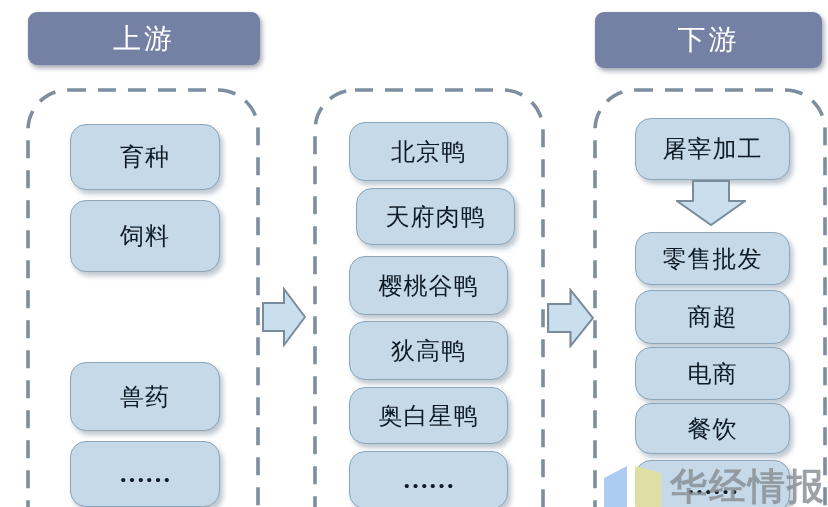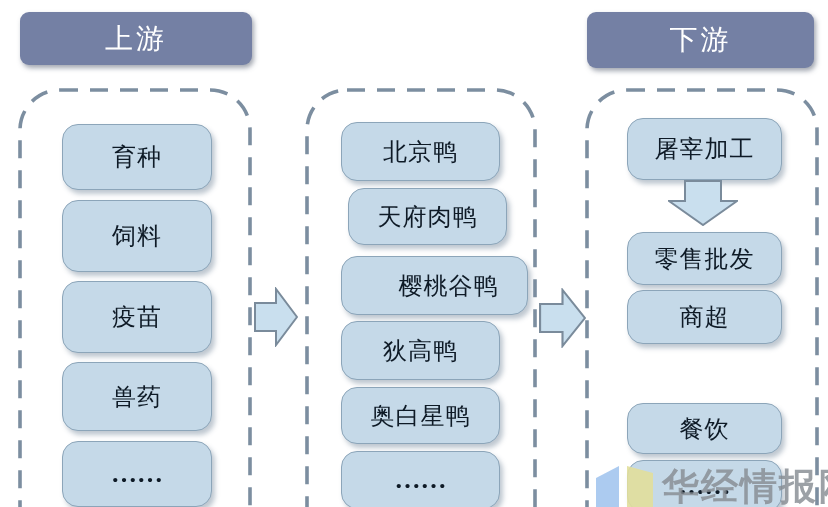--- a/index.html
+++ b/index.html
@@ -1,20 +1,20 @@
 <!DOCTYPE html>
 <html><head>
 <meta charset="utf-8">
 <style>
   html,body{margin:0;padding:0;}
   body{
     width:828px;height:507px;overflow:hidden;position:relative;background:#ffffff;
     font-family:"Liberation Serif","DejaVu Serif",serif;
   }
-  .canvas{position:absolute;inset:0;}
+  .canvas{position:absolute;inset:0;margin-left:8px;}
 
   
   .hdr{
     position:absolute;background:#7480A4;border-radius:9px;color:#ffffff;
     display:flex;align-items:center;justify-content:center;
     font-size:28px;letter-spacing:3px;
     box-shadow:2px 3px 5px rgba(70,80,100,.5);
   }
   .h1{left:20px;top:12px;width:232px;height:53px;}
   .h2{left:305px;top:12px;width:228px;height:55px;}
@@ -35,21 +35,21 @@
   }
   .col1{border-radius:16px;text-align:right;}
   .b10{left:62px;top:124px;width:148px;height:64px;}
   .b11{left:62px;top:200px;width:148px;height:70px;}
   .b12{left:62px;top:281px;width:148px;height:70px;}
   .b13{left:62px;top:362px;width:148px;height:67px;}
   .b14{left:62px;top:441px;width:148px;height:64px;}
 
   .b20{left:341px;top:122px;width:157px;height:57px;}
   .b21{left:348px;top:188px;width:157px;height:55px;}
-  .b22{left:341px;top:256px;width:157px;height:57px;padding-left:28px;}
+  .b22{left:341px;top:256px;width:157px;height:57px;}
   .b23{left:341px;top:321px;width:157px;height:57px;}
   .b24{left:341px;top:387px;width:157px;height:55px;}
   .b25{left:341px;top:451px;width:157px;height:56px;}
 
   .b30{left:627px;top:118px;width:153px;height:60px;}
   .b31{left:627px;top:232px;width:153px;height:51px;}
   .b32{left:627px;top:290px;width:153px;height:52px;}
   .b33{left:627px;top:347px;width:153px;height:51px;}
   .b34{left:627px;top:403px;width:153px;height:49px;}
   .b35{left:627px;top:460px;width:153px;height:50px;}
@@ -86,34 +86,34 @@
   </svg>
   <svg class="dash d2" width="236" height="421">
     <rect x="4" y="4" width="228" height="600" rx="40" fill="none" stroke="#7C8EA0" stroke-width="3.6" stroke-dasharray="18 12"></rect>
   </svg>
   <svg class="dash d3" width="238" height="421">
     <rect x="4" y="4" width="230" height="600" rx="40" fill="none" stroke="#7C8EA0" stroke-width="3.6" stroke-dasharray="18 12"></rect>
   </svg>
 
   <div class="box col1 b10">育种</div>
   <div class="box col1 b11">饲料</div>
-  <div class="box col1 b12">疫苗</div>
   <div class="box col1 b13">兽药</div>
   <div class="box col1 b14 ellipsis">……</div>
 
   <div class="box b20">北京鸭</div>
   <div class="box b21">天府肉鸭</div>
   <div class="box b22">樱桃谷鸭</div>
   <div class="box b23">狄高鸭</div>
   <div class="box b24">奥白星鸭</div>
   <div class="box b25 ellipsis">……</div>
 
   <div class="box b31">零售批发</div>
   <div class="box b30">屠宰加工</div>
   <div class="box b32">商超</div>
+  <div class="box b33">电商</div>
   <div class="box b34">餐饮</div>
   <div class="box b35 ellipsis">……</div>
 
   <svg class="arrow a1" viewBox="0 0 44 60" preserveAspectRatio="none">
     <polygon points="1,16 22,16 22,2 43,30 22,58 22,44 1,44" fill="#C9DFEE" stroke="#7A8B9B" stroke-width="2"></polygon>
   </svg>
   <svg class="arrow a2" viewBox="0 0 44 60" preserveAspectRatio="none">
     <polygon points="1,16 22,16 22,2 43,30 22,58 22,44 1,44" fill="#C9DFEE" stroke="#7A8B9B" stroke-width="2"></polygon>
   </svg>
 

